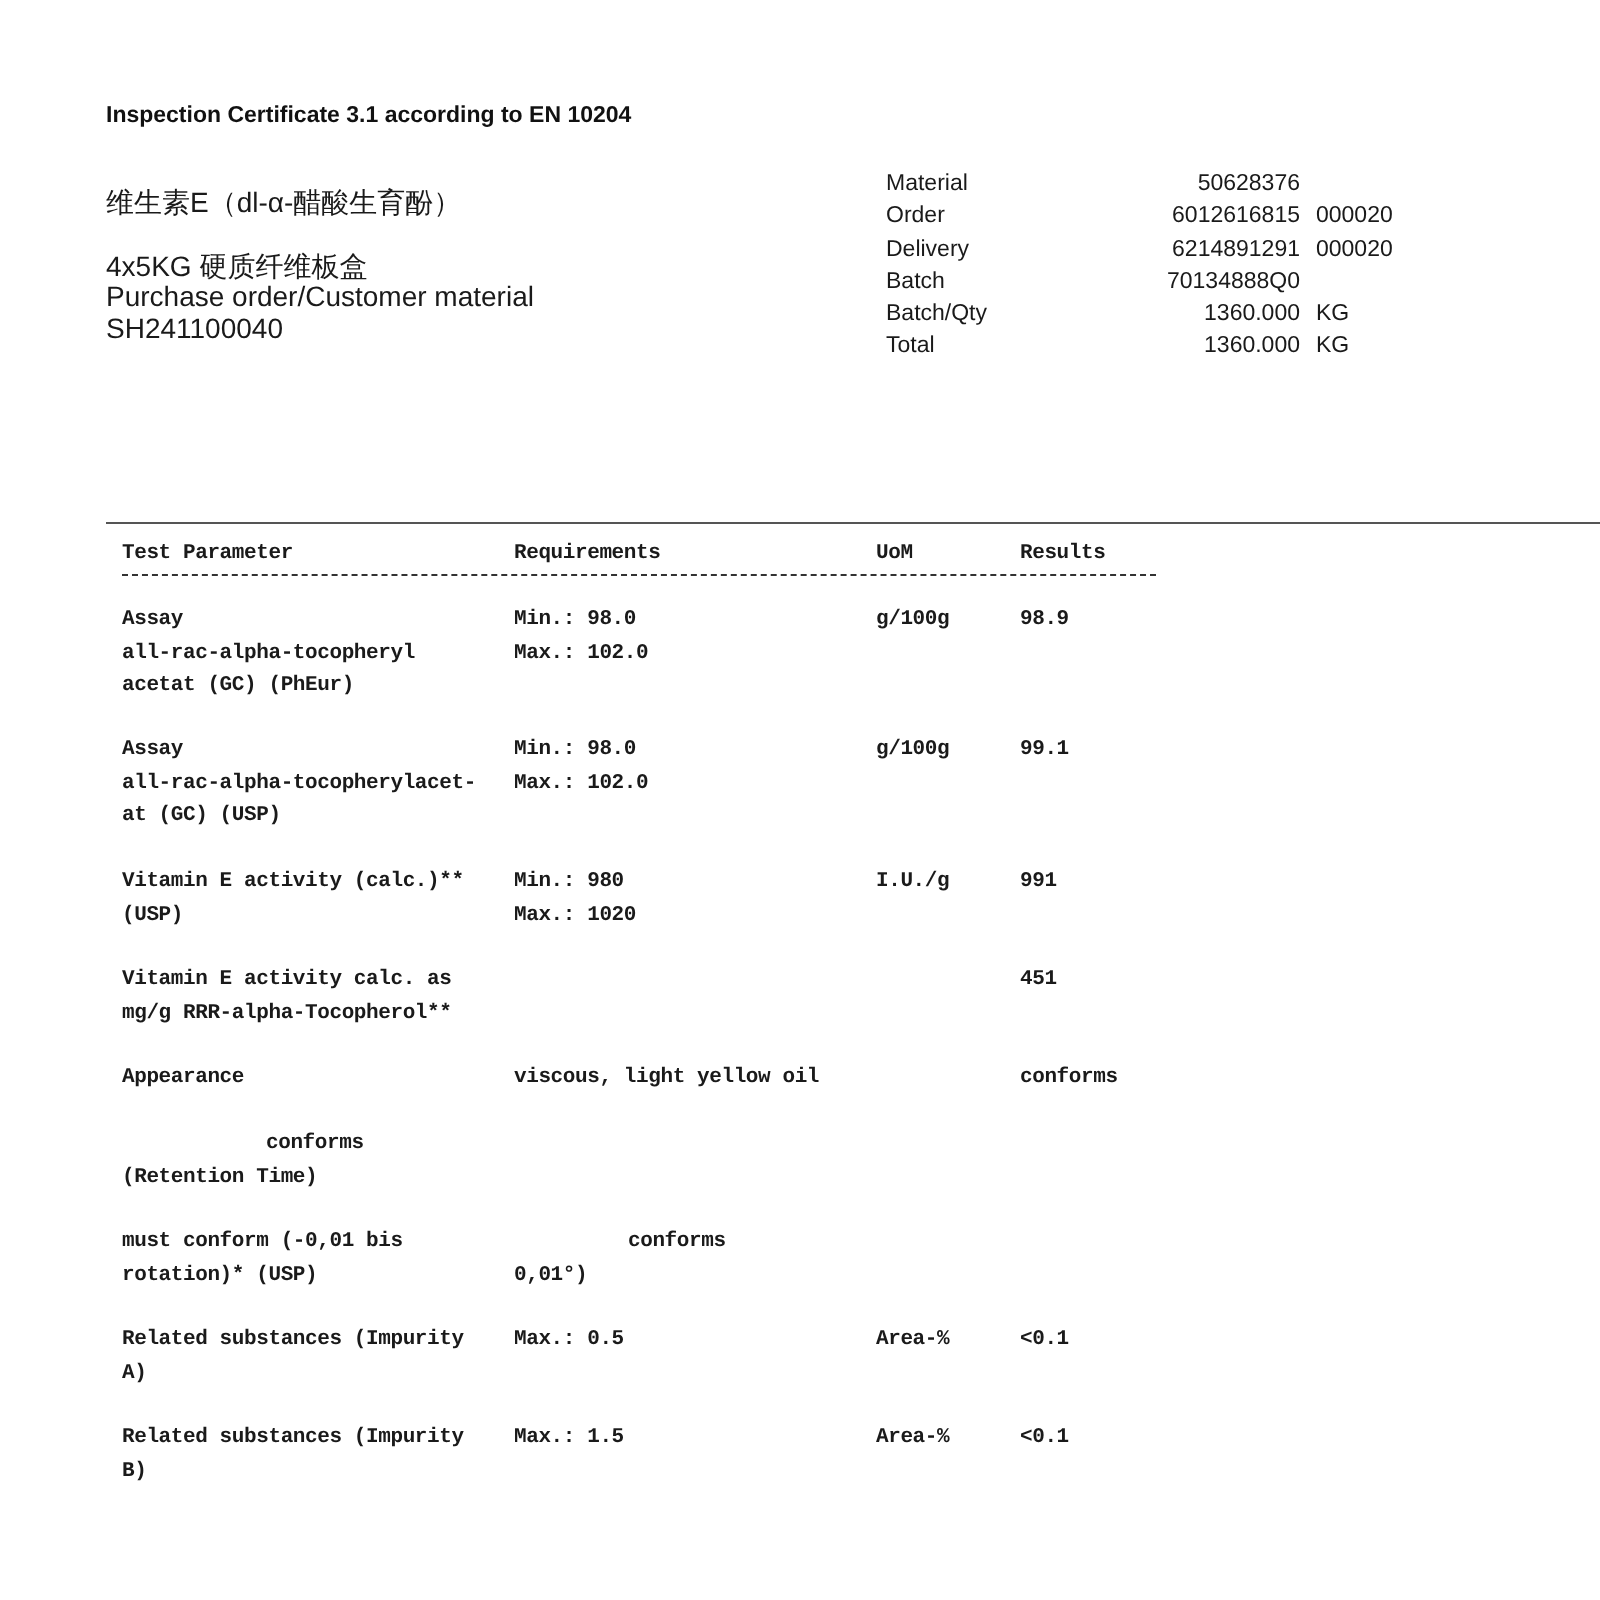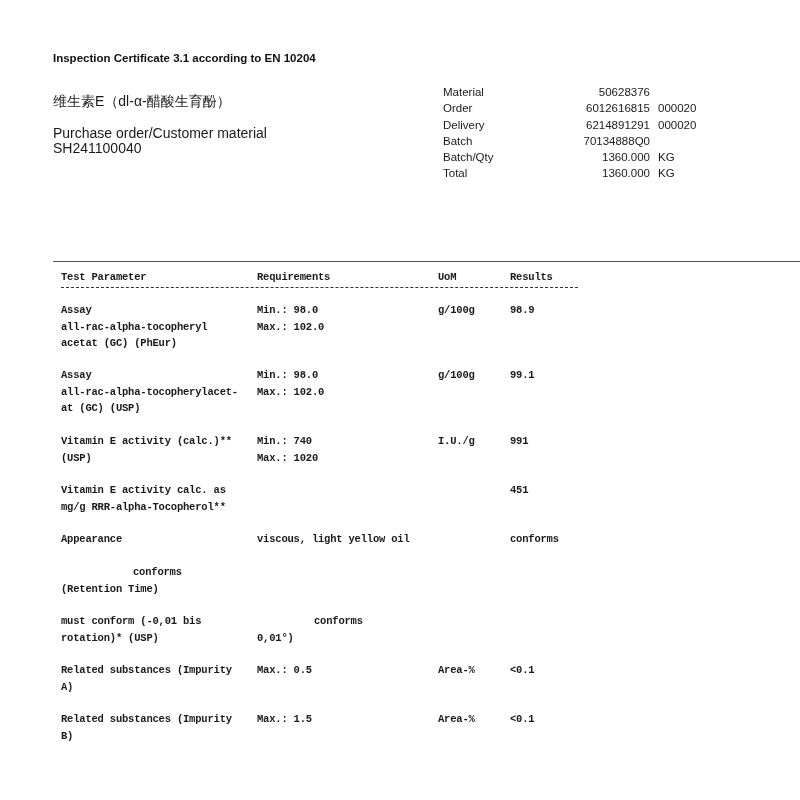--- a/index.html
+++ b/index.html
@@ -101,20 +101,21 @@
     }
   </style>
 </head>
 <body>
 
 <div class="doc-title sans">Inspection Certificate 3.1 according to EN 10204</div>
 
 <div class="left-info sans">
   <div>维生素E（dl-α-醋酸生育酚）</div>
   <div class="gap"></div>
+  <div>4x5KG 硬质纤维板盒</div>
   <div>Purchase order/Customer material</div>
   <div>SH241100040</div>
 </div>
 
 <div class="right-info sans">
   <div class="row">
     <span class="lbl">Material</span>
     <span class="val">50628376</span>
     <span class="suf"></span>
   </div>
@@ -156,21 +157,21 @@
   </div>
   <div class="dash-line"></div>
 
   <div id="rows-container">
       <div class="trow" style="top: 33px;"><span class="col-param">Assay</span><span class="col-req">Min.: 98.0</span><span class="col-uom">g/100g</span><span class="col-res">98.9</span></div>
       <div class="trow" style="top: 49.5px;"><span class="col-param">all-rac-alpha-tocopheryl</span><span class="col-req">Max.: 102.0</span><span class="col-uom"></span><span class="col-res"></span></div>
       <div class="trow" style="top: 66px;"><span class="col-param">acetat (GC) (PhEur)</span><span class="col-req"></span><span class="col-uom"></span><span class="col-res"></span></div>
       <div class="trow" style="top: 98px;"><span class="col-param">Assay</span><span class="col-req">Min.: 98.0</span><span class="col-uom">g/100g</span><span class="col-res">99.1</span></div>
       <div class="trow" style="top: 114.5px;"><span class="col-param">all-rac-alpha-tocopherylacet-</span><span class="col-req">Max.: 102.0</span><span class="col-uom"></span><span class="col-res"></span></div>
       <div class="trow" style="top: 131px;"><span class="col-param">at (GC) (USP)</span><span class="col-req"></span><span class="col-uom"></span><span class="col-res"></span></div>
-      <div class="trow" style="top: 164px;"><span class="col-param">Vitamin E activity (calc.)**</span><span class="col-req">Min.: 740</span><span class="col-uom">I.U./g</span><span class="col-res">991</span></div>
+      <div class="trow" style="top: 164px;"><span class="col-param">Vitamin E activity (calc.)**</span><span class="col-req">Min.: 980</span><span class="col-uom">I.U./g</span><span class="col-res">991</span></div>
       <div class="trow" style="top: 180.5px;"><span class="col-param">(USP)</span><span class="col-req">Max.: 1020</span><span class="col-uom"></span><span class="col-res"></span></div>
       <div class="trow" style="top: 213px;"><span class="col-param">Vitamin E activity calc. as</span><span class="col-req"></span><span class="col-uom"></span><span class="col-res">451</span></div>
       <div class="trow" style="top: 229.5px;"><span class="col-param">mg/g RRR-alpha-Tocopherol**</span><span class="col-req"></span><span class="col-uom"></span><span class="col-res"></span></div>
       <div class="trow" style="top: 262px;"><span class="col-param">Appearance</span><span class="col-req">viscous, light yellow oil</span><span class="col-uom"></span><span class="col-res">conforms</span></div>
       <div class="trow" style="top: 295px;"><span class="col-uom"></span><span class="col-res">conforms</span></div>
       <div class="trow" style="top: 311.5px;"><span class="col-param">(Retention Time)</span><span class="col-req"></span><span class="col-uom"></span><span class="col-res"></span></div>
       <div class="trow" style="top: 344px;"><span class="col-req">must conform (-0,01 bis</span><span class="col-uom"></span><span class="col-res">conforms</span></div>
       <div class="trow" style="top: 360.5px;"><span class="col-param">rotation)* (USP)</span><span class="col-req">0,01°)</span><span class="col-uom"></span><span class="col-res"></span></div>
       <div class="trow" style="top: 393px;"><span class="col-param">Related substances (Impurity</span><span class="col-req">Max.: 0.5</span><span class="col-uom">Area-%</span><span class="col-res">&lt;0.1</span></div>
       <div class="trow" style="top: 409.5px;"><span class="col-param">A)</span><span class="col-req"></span><span class="col-uom"></span><span class="col-res"></span></div>

